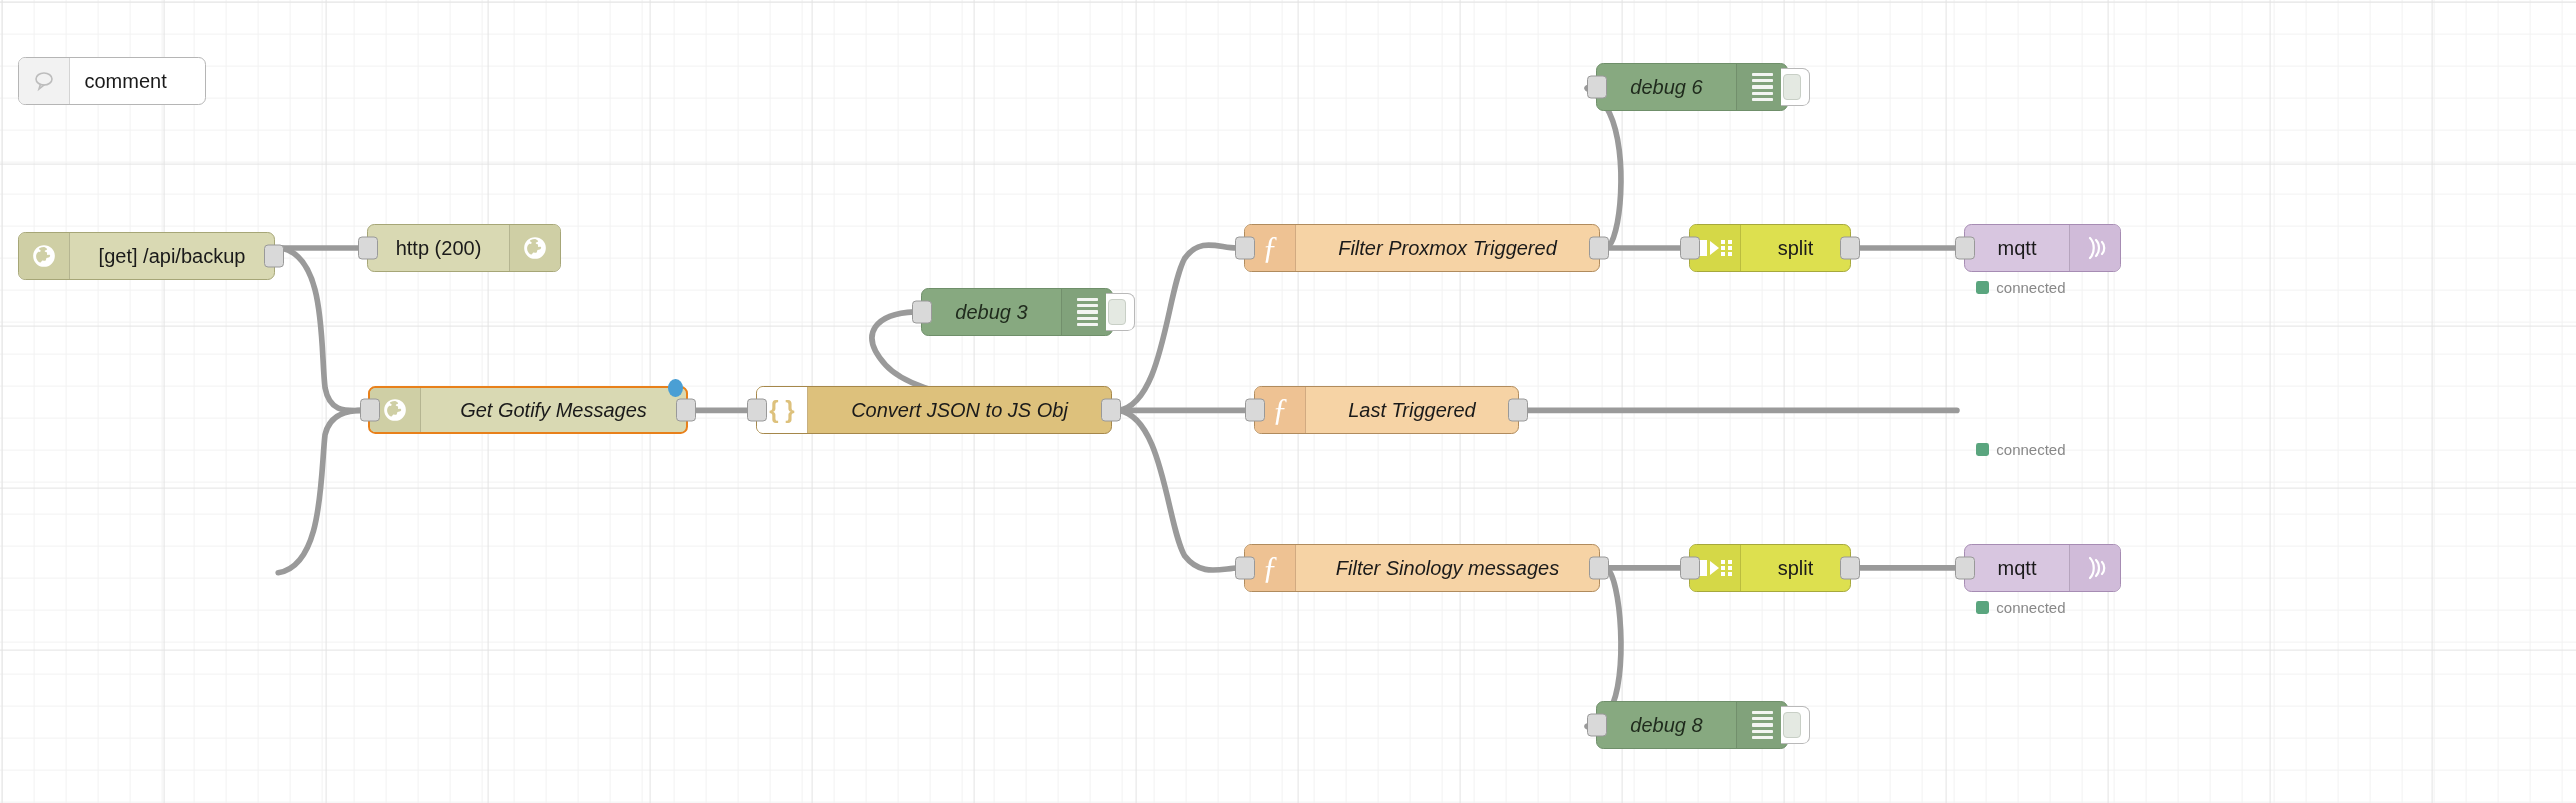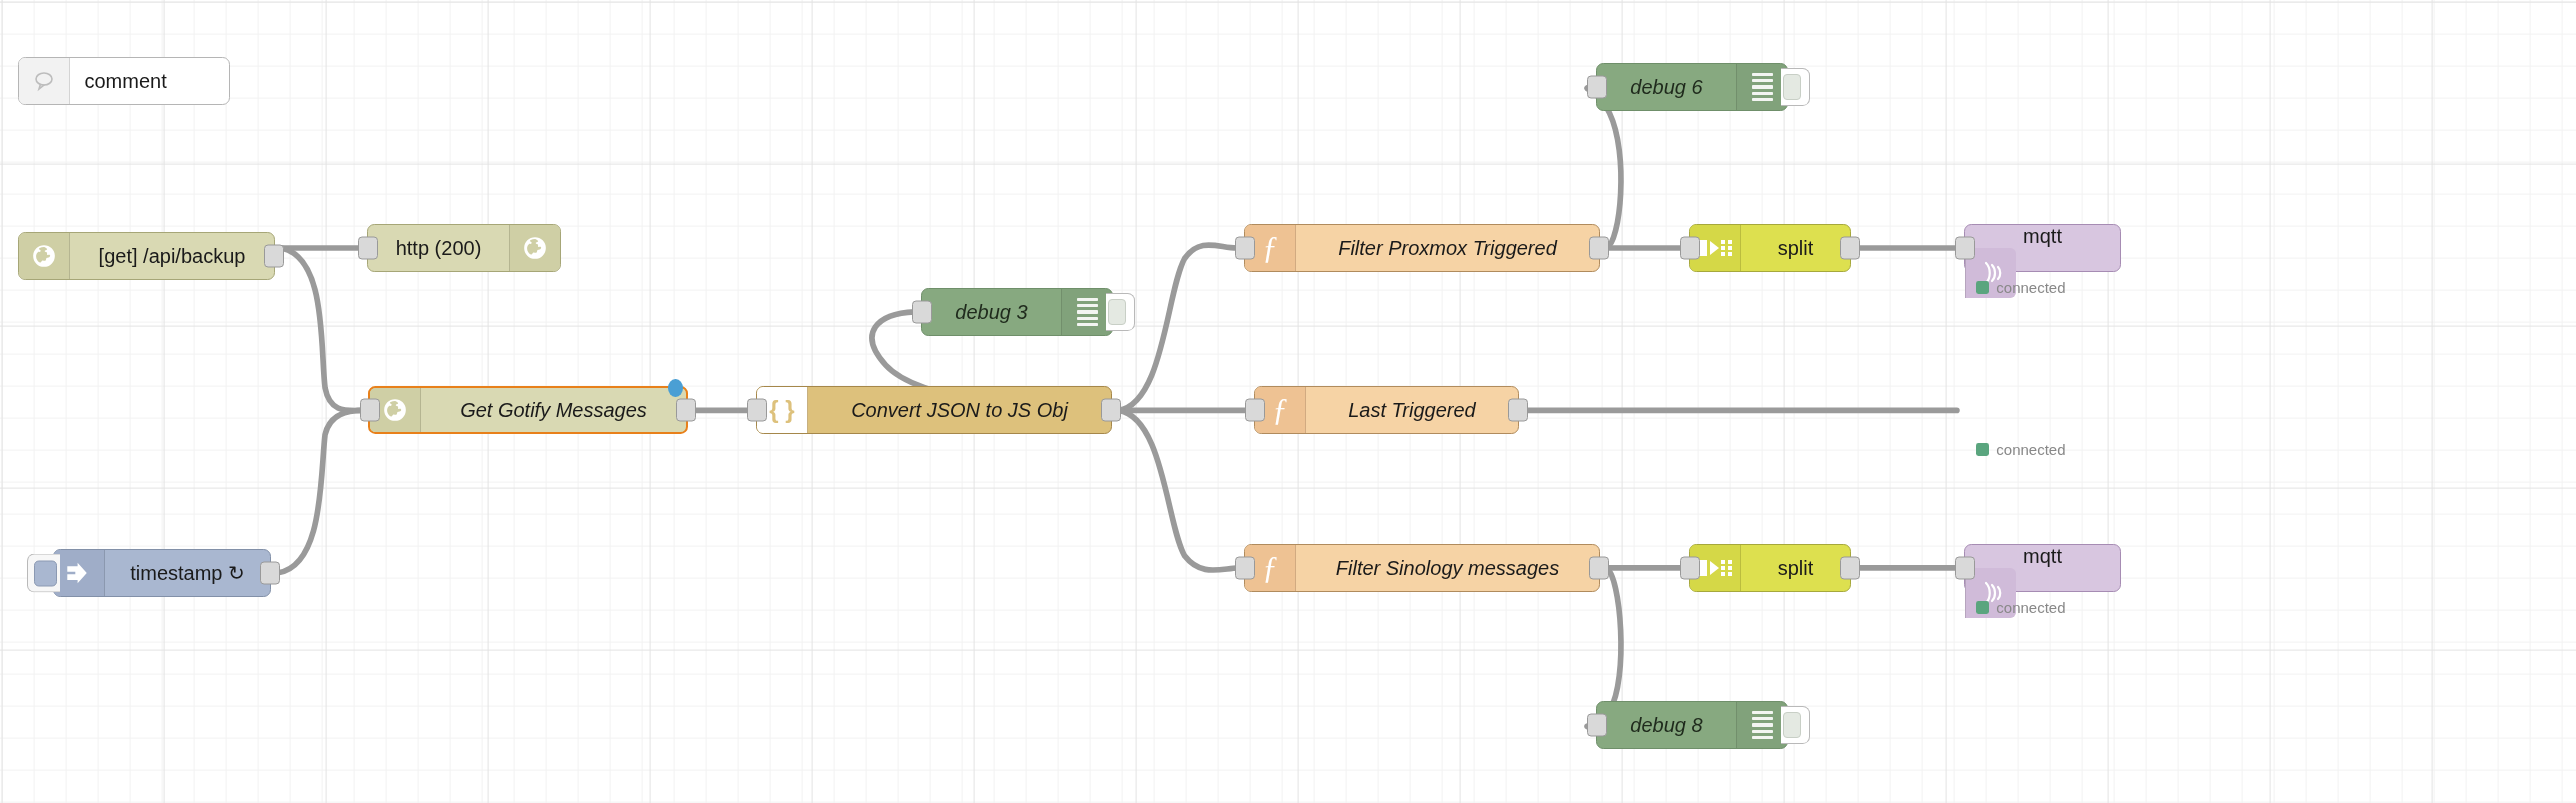--- a/index.html
+++ b/index.html
@@ -98,21 +98,21 @@
   .n-http    { background: #d9d9b3; border-color: #a6a677; }
   .n-http .icon-box { background: #cfcfa5; }
   .n-func    { background: #f6d3a5; border-color: #b08b5d; }
   .n-func .icon-box { background: #eec293; }
   .n-json    { background: #ddc17c; border-color: #a5874a; }
   .n-json .icon-box { background: #ffffff; border-right-color:#c7b080; }
   .n-debug   { background: #87a980; border-color: #6f8f6a; }
   .n-debug .icon-box { background: rgba(0,0,0,0.04); }
   .n-split   { background: #dde04f; border-color: #a6a83c; }
   .n-split .icon-box { background: #d5d847; }
-  .n-mqtt    { background: #d8c6e0; border-color: #a68cb3; flex-direction: column; }
+  .n-mqtt    { background: #d8c6e0; border-color: #a68cb3; }
   .n-mqtt .icon-box { background: #d0bbd9; }
   .n-inject  { background: #a9b7d0; border-color: #8290a8; }
   .n-inject .icon-box { background: #9fadc8; }
   .n-comment { background: #ffffff; border-color: #b5b5b5; }
   .n-comment .icon-box { background: #f2f2f2; }
 
   
   .node.selected { border-color: #e8801a; border-width: 2.4px; }
 
   
@@ -226,21 +226,21 @@
         <path d="M 1988,307 C 2006,300 2016,190 1992,140 C 1978,110 1956,110 1967,108" class="wire" stroke="#9a9a9a"></path>
         <path d="M 1988,307 L 2082,307" class="wire" stroke="#9a9a9a"></path>
         <path d="M 2298,307 L 2422,307" class="wire" stroke="#9a9a9a"></path>
         <path d="M 1888,508 L 2422,508" class="wire" stroke="#9a9a9a"></path>
         <path d="M 1988,703 C 2006,712 2016,840 1992,880 C 1978,904 1956,900 1967,898" class="wire" stroke="#9a9a9a"></path>
         <path d="M 1988,703 L 2082,703" class="wire" stroke="#9a9a9a"></path>
         <path d="M 2298,703 L 2422,703" class="wire" stroke="#9a9a9a"></path>
       </g>
   </svg>
 
-  <div class="node n-comment" style="left:18px; top:57px; width:212px;">
+  <div class="node n-comment" style="left:18px; top:57px; width:188px;">
     <div class="icon-box">
       <svg width="24" height="24" viewBox="0 0 24 24" fill="none" stroke="#bdbdbd" stroke-width="1.6">
         <ellipse cx="12" cy="10" rx="8" ry="6"></ellipse>
         <path d="M8.5 15 L7 20 L12.5 15.6"></path>
       </svg>
     </div>
     <div class="label left-al">comment</div>
   </div>
 
   <div class="node n-http" style="left:18px; top:232px; width:257px;">
@@ -256,32 +256,20 @@
   <div class="node n-http" style="left:367px; top:224px; width:194px;">
     <div class="label">http (200)</div>
     <div class="icon-box right">
       <svg width="26" height="26" viewBox="0 0 24 24" fill="#ffffff">
         <path d="M12 2a10 10 0 1 0 0 20 10 10 0 0 0 0-20zm0 1.6c1.2 0 2 1.1 2.7 1.8.5.6-.3 1.2-.9 1.2-.7 0-1.4.6-1 1.3.4.7 1.6.3 2 1 .4.7-.5 1.5.2 2 .8.5 1.9-.4 2.5.3.5.6 0 1.6-.7 2-.8.5-2 .2-2.6.9-.5.6-.1 1.7-.8 2.1-.9.5-2-.4-2.9 0-.8.4-.9 1.6-1.7 1.8-1.2.3-2.3-1-3-2-.9-1.3-1.3-3-1-4.6.2-1.3 1-2.5 2-3.3.4-.3.9.2 1.4.1.6-.1.8-.9.6-1.4-.2-.6-1-.6-1.4-1-.3-.4.2-.9.6-1.1A8.3 8.3 0 0 1 12 3.6z"></path>
       </svg>
     </div>
     <div class="port in"></div>
   </div>
 
-  <div class="node n-inject" style="left:53px; top:549px; width:218px;">
-    <div class="inj-btn">
-      <span class="knob"></span>
-    </div>
-    <div class="icon-box">
-      <svg width="27.5" height="24" viewBox="0 0 24 20" fill="#ffffff">
-        <path d="M2 4h9V1l8 9-8 9v-3H2v-5h7V9H2z"></path>
-      </svg>
-    </div>
-    <div class="label">timestamp ↻</div>
-    <div class="port out"></div>
-  </div>
 
   <div class="node n-http selected" style="left:368px; top:386px; width:320px;">
     <div class="badge-dot"></div>
     <div class="icon-box">
       <svg width="26" height="26" viewBox="0 0 24 24" fill="#ffffff">
         <path d="M12 2a10 10 0 1 0 0 20 10 10 0 0 0 0-20zm0 1.6c1.2 0 2 1.1 2.7 1.8.5.6-.3 1.2-.9 1.2-.7 0-1.4.6-1 1.3.4.7 1.6.3 2 1 .4.7-.5 1.5.2 2 .8.5 1.9-.4 2.5.3.5.6 0 1.6-.7 2-.8.5-2 .2-2.6.9-.5.6-.1 1.7-.8 2.1-.9.5-2-.4-2.9 0-.8.4-.9 1.6-1.7 1.8-1.2.3-2.3-1-3-2-.9-1.3-1.3-3-1-4.6.2-1.3 1-2.5 2-3.3.4-.3.9.2 1.4.1.6-.1.8-.9.6-1.4-.2-.6-1-.6-1.4-1-.3-.4.2-.9.6-1.1A8.3 8.3 0 0 1 12 3.6z"></path>
       </svg>
     </div>
     <div class="label italic">Get Gotify Messages</div>
     <div class="port in"></div>

